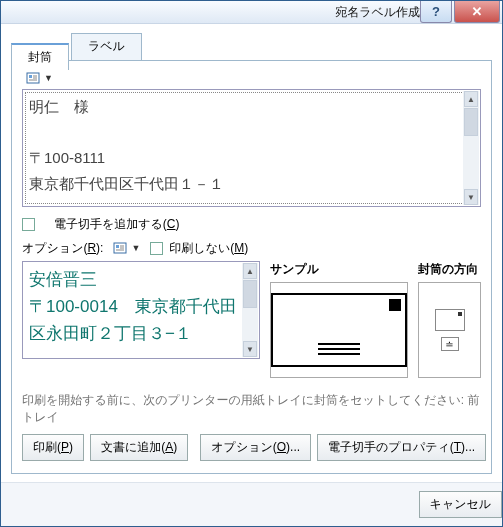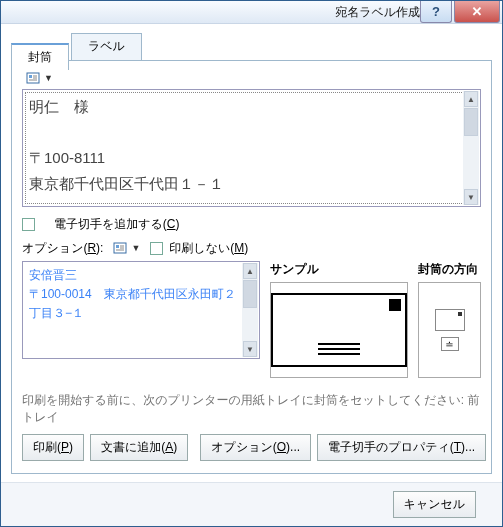--- a/index.html
+++ b/index.html
@@ -16,21 +16,21 @@
 .tab { padding: 4px 16px; border: 1px solid #9fb8cc; border-bottom: none; background: #eef4fa; margin-right: 2px; cursor: pointer; }
 .tab.active { background: #fff; border-top: 2px solid #6aa0d8; position: relative; top: 10px; }
 .tabpanel { border: 1px solid #9fb8cc; padding: 8px 10px 12px 10px; flex: 1; display: flex; flex-direction: column; }
 .row-label { display: flex; align-items: center; margin-bottom: 2px; }
 .row-label .lbl { flex: 1; }
 .addrbook { display: flex; align-items: center; gap: 2px; padding: 1px 3px; border: 1px solid transparent; }
 .ab-icon { width: 16px; height: 14px; display: inline-block; }
 .dd-arrow { font-size: 9px; color: #333; }
 .textarea-wrap { position: relative; border: 1px solid #99b; margin-bottom: 6px; }
 .textarea { padding: 4px 18px 4px 6px; min-height: 116px; white-space: pre-wrap; color: #444; font-size: 15px; line-height: 1.7; outline: 1px dotted #888; outline-offset: -3px; }
-.textarea.small { min-height: 96px; font-size: 12px; line-height: 1.6; color: #3b82f6; outline: none; }
+.textarea.small { min-height: 96px; font-size: 17px; line-height: 1.6; color: #0f766e; outline: none; }
 .scroll { position: absolute; right: 1px; top: 1px; bottom: 1px; width: 16px; background: #eef2f6; display: flex; flex-direction: column; justify-content: space-between; align-items: center; }
 .scroll .arrow { width: 14px; height: 16px; background: #dde4ec; border: 1px solid #c5cfdb; display: flex; align-items: center; justify-content: center; font-size: 8px; color: #555; }
 .scroll .thumb { width: 14px; height: 28px; background: #d0d8e2; border: 1px solid #c5cfdb; margin-top: 1px; }
 .chk-row { display: flex; align-items: center; gap: 19px; margin: 3px 0 6px 0; }
 .chk { width: 13px; height: 13px; border: 1px solid #7a9; background: #fff; }
 .sender-row { display: flex; align-items: center; gap: 6px; margin-bottom: 4px; }
 .mid { display: flex; gap: 10px; }
 .mid-left { width: 238px; }
 .group { flex: 1; }
 .group-hdr { margin-bottom: 4px; font-weight: bold; }
@@ -41,21 +41,21 @@
 .lines div { width: 42px; height: 2px; background: #000; }
 .orient-group { width: 94px; }
 .orient-box { border: 1px solid #aaa; height: 96px; background: #fff; display: flex; flex-direction: column; align-items: center; justify-content: center; gap: 6px; }
 .orient-icon { width: 30px; height: 22px; border: 1px solid #888; position: relative; background: #fff; }
 .orient-icon .ostamp { position: absolute; top: 2px; right: 2px; width: 4px; height: 4px; background: #333; }
 .orient-feed { width: 18px; height: 14px; border: 1px solid #888; display: flex; align-items: center; justify-content: center; font-size: 10px; }
 .note { margin: 14px 0 8px 0; color: #737373; }
 .btn-row { display: flex; gap: 6px; }
 .btn { border: 1px solid #9aa; background: linear-gradient(#fdfdfd, #e8ecf0); padding: 4px 10px; cursor: pointer; white-space: nowrap; }
 .btn-row .spacer { flex: 1; }
-.footer { padding: 8px 26px; display: flex; justify-content: flex-end; border-top: 1px solid #dde4ec; background: #f3f6fa; }
+.footer { padding: 8px 0; display: flex; justify-content: flex-end; border-top: 1px solid #dde4ec; background: #f3f6fa; }
 u { text-decoration: underline; }
 </style>
 </head>
 <body>
 
 <div class="window">
   <div class="titlebar">
     <span class="titlebar-text">宛名ラベル作成</span>
     <div class="titlebar-btns">
       <div class="tb-btn tb-help">?</div>

